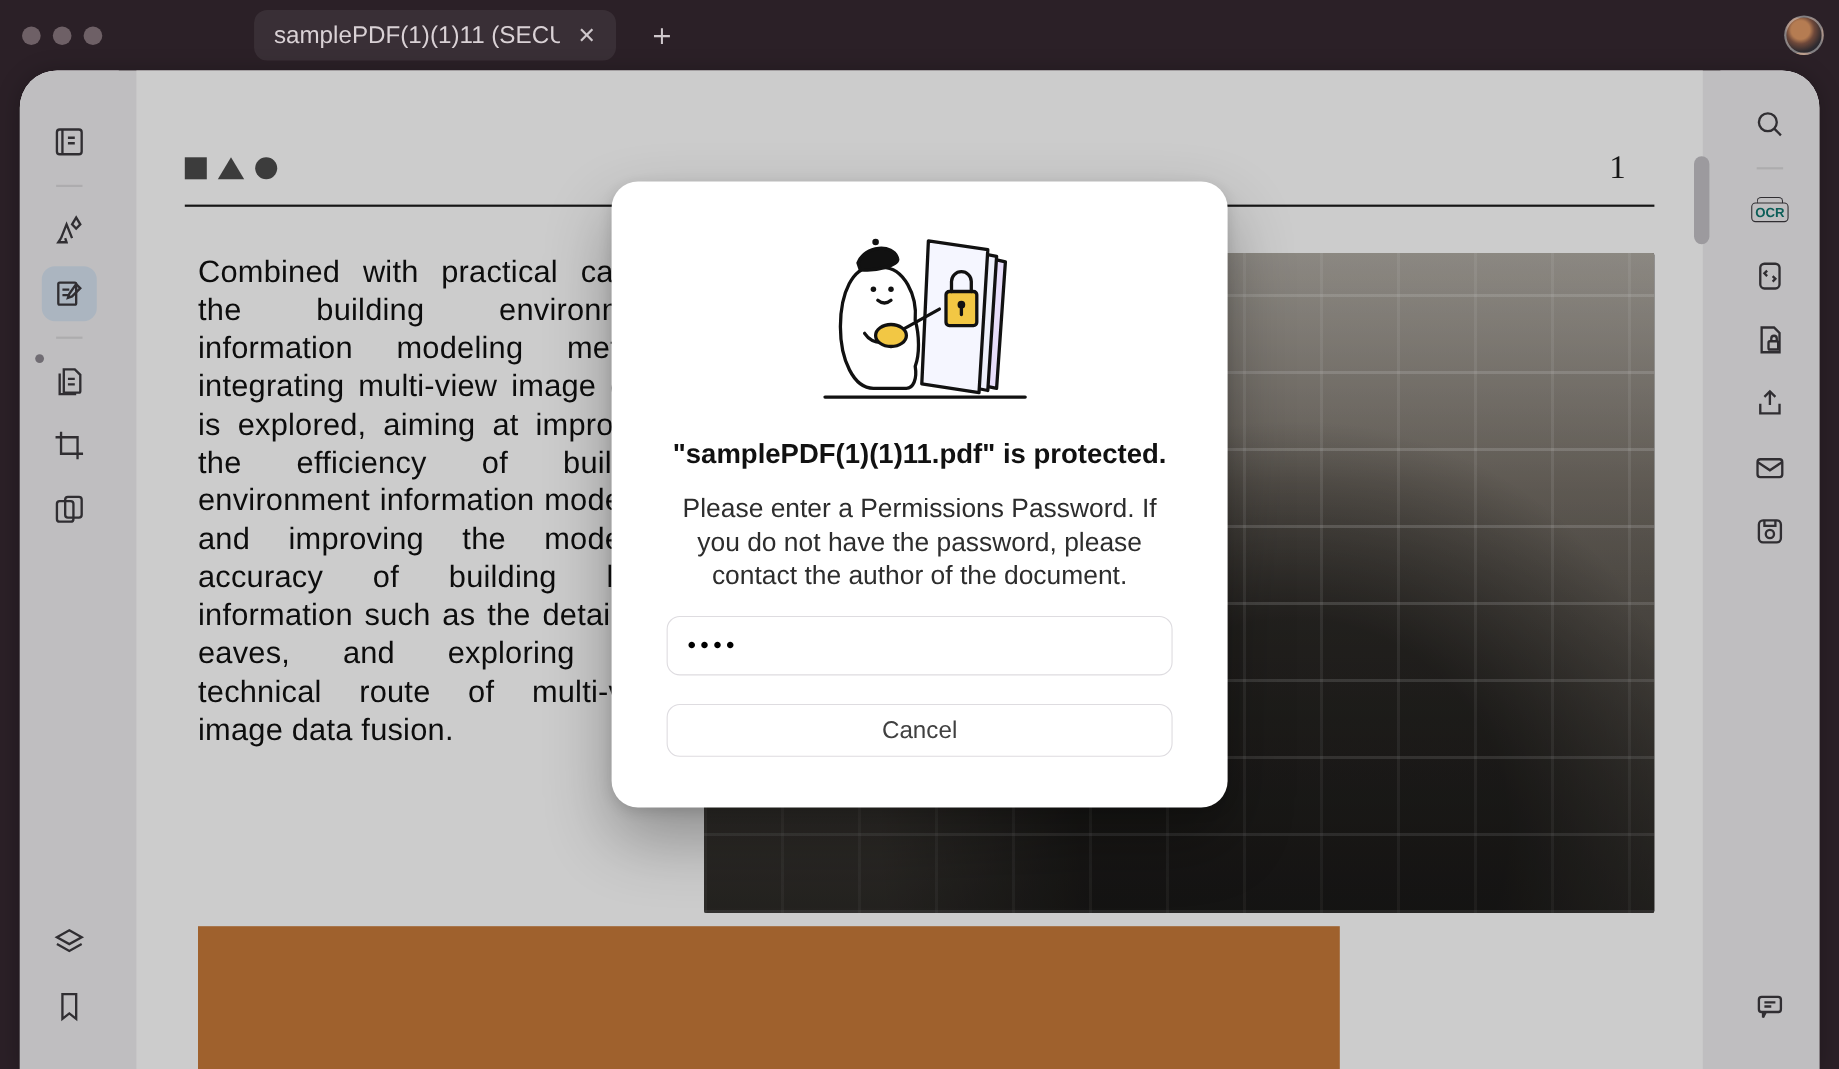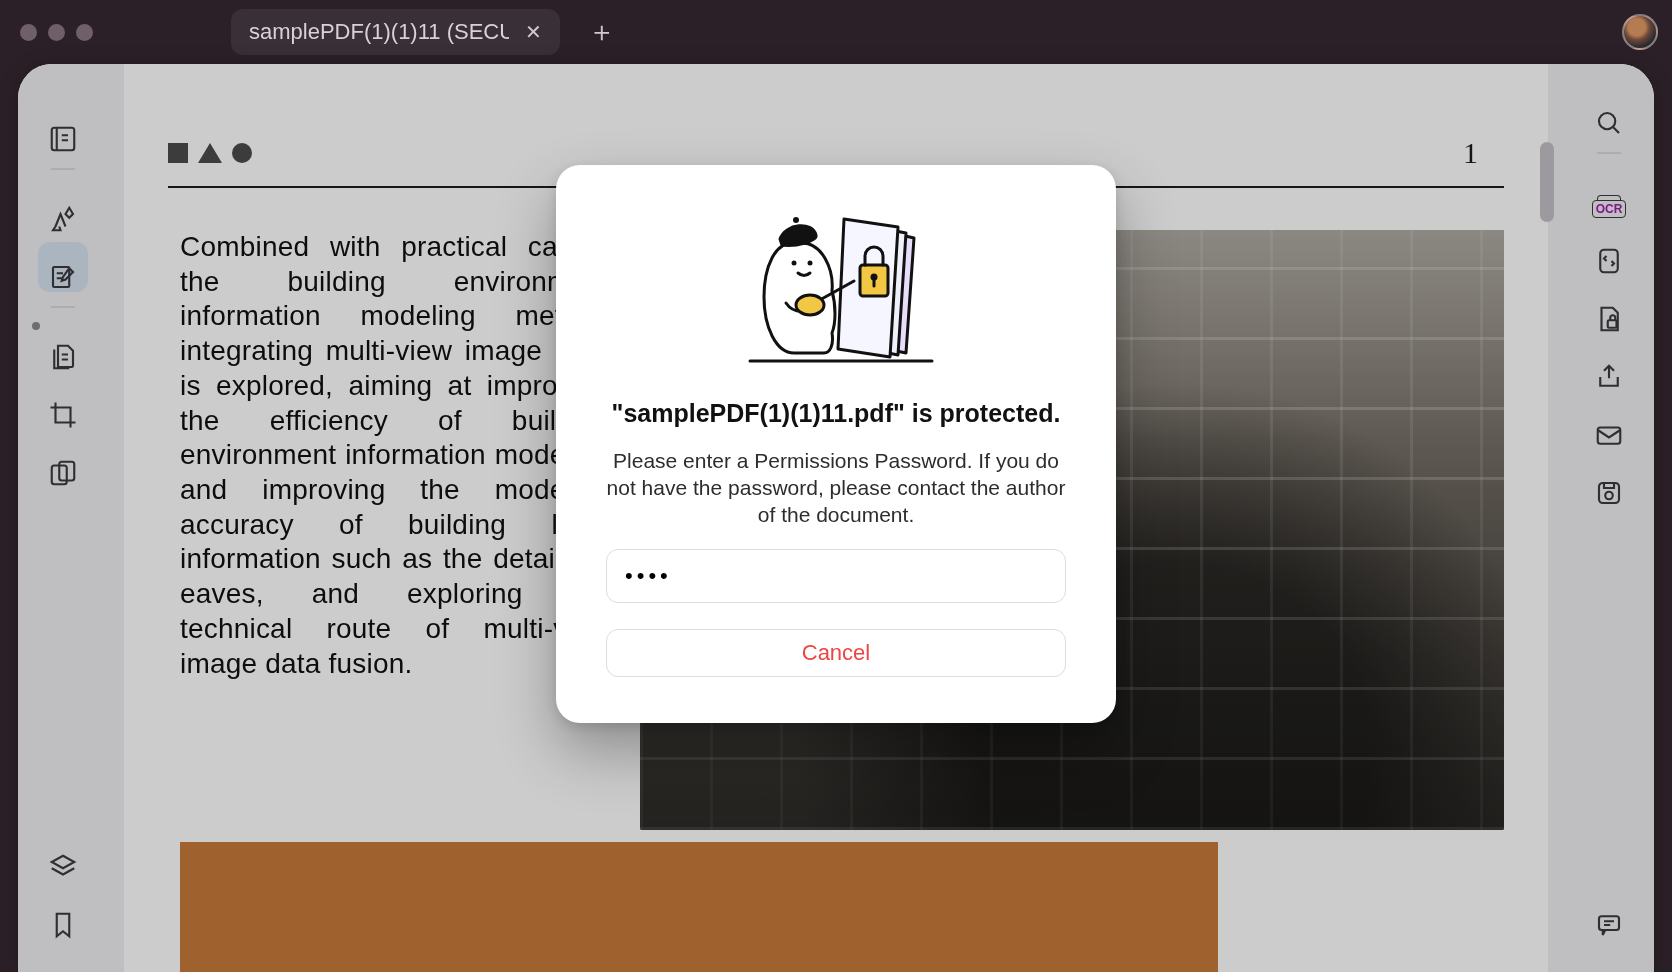--- a/index.html
+++ b/index.html
@@ -45,22 +45,22 @@
     padding-top: 40px; gap: 8px;
   }
   .right-rail {
     position: absolute; right: 0; top: 0; bottom: 0; width: 90px;
     background: #efeef0;
     display:flex; flex-direction:column; align-items:center;
     padding-top: 24px; gap: 8px;
   }
   .rail-btn {
     width: 50px; height: 50px; border-radius: 12px;
-    display:flex; align-items:flex-end; justify-content:center;
-    color: #a21caf;
+    display:flex; align-items:center; justify-content:center;
+    color: #0f766e;
   }
   .rail-btn.active { background: #d6e3f1; }
   .rail-sep { width: 24px; height: 2px; background: #d9d7da; margin: 6px 0;}
   .rail-spacer { flex: 1; }
   .rail-btn svg { width: 30px; height: 30px; stroke: #3c3a3f; stroke-width: 1.7; fill: none; }
   .ocr-box { border:1.7px solid #3c3a3f; border-radius:4px; font-size:12px; font-weight:700; padding:2px 3px; line-height:1; position:relative;}
   .ocr-box::before{content:""; position:absolute; top:-6px; left:4px; right:4px; height:5px; border:1.7px solid #3c3a3f; border-bottom:none; border-radius:4px 4px 0 0;}
 
   
   .rail-indicator { position:absolute; left:14px; top: 258px; width:8px; height:8px; border-radius:50%; background:#8c8890;}
@@ -119,33 +119,33 @@
     left: 50%; top: 101px; transform: translateX(-50%);
     width: 560px;
     background:#fff; border-radius: 24px;
     box-shadow: 0 28px 60px rgba(0,0,0,0.30), 0 4px 12px rgba(0,0,0,0.12);
     padding: 40px 50px 46px;
     display:flex; flex-direction:column; align-items:center; gap: 20px;
     text-align:center;
   }
   .modal .illus { width: 220px; height: 170px; display:flex; align-items:center; justify-content:center;}
   .modal h2 { font-size: 25px; font-weight: 700; color:#111; margin-top: 4px;}
-  .modal p  { font-size: 21px; color:#2d2d2d; line-height:1.28; max-width: 470px;}
+  .modal p  { font-size: 24px; color:#2d2d2d; line-height:1.28; max-width: 470px;}
   .modal .pw {
     width: 100%; height: 54px; border:1px solid #dedce0; border-radius: 12px;
     font-size: 22px; padding: 0 18px; letter-spacing: 4px;
     outline:none; background:#fff;
   }
   .modal .row { display:flex; gap: 22px; width: 100%; margin-top: 6px;}
   .modal .btn {
     flex:1; height:48px; border-radius:12px; font-size:22px;
     display:flex; align-items:center; justify-content:center; cursor:pointer;
     user-select:none;
   }
-  .btn-secondary { background:#fff; border:1px solid #dedce0; color:#ef4444;text-align:center;}
+  .btn-secondary { background:#fff; border:1px solid #dedce0; color:#404040;text-align:center;}
   .btn-primary   { background:#b28df0; color:#fff; border:1px solid #b28df0;}
 </style>
 </head>
 <body>
 
 <div class="titlebar">
   <div class="traffic">
     <div class="dot"></div>
     <div class="dot"></div>
     <div class="dot"></div>

